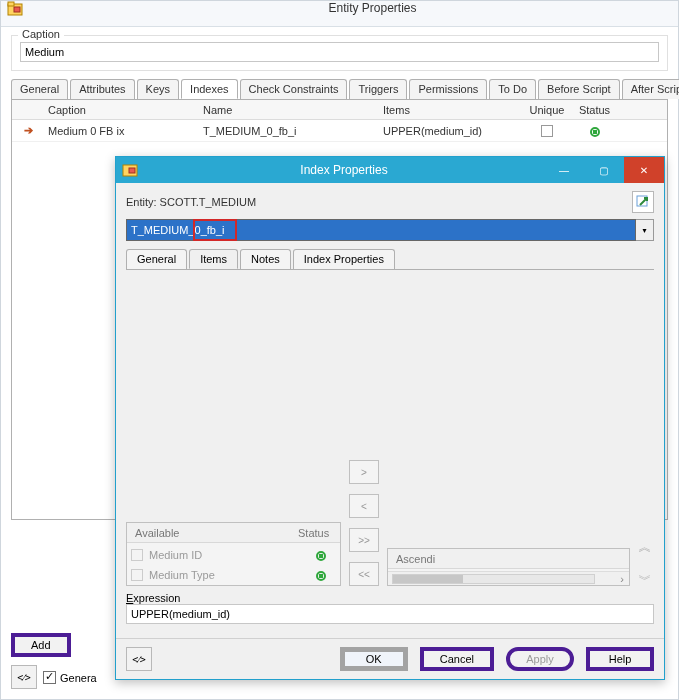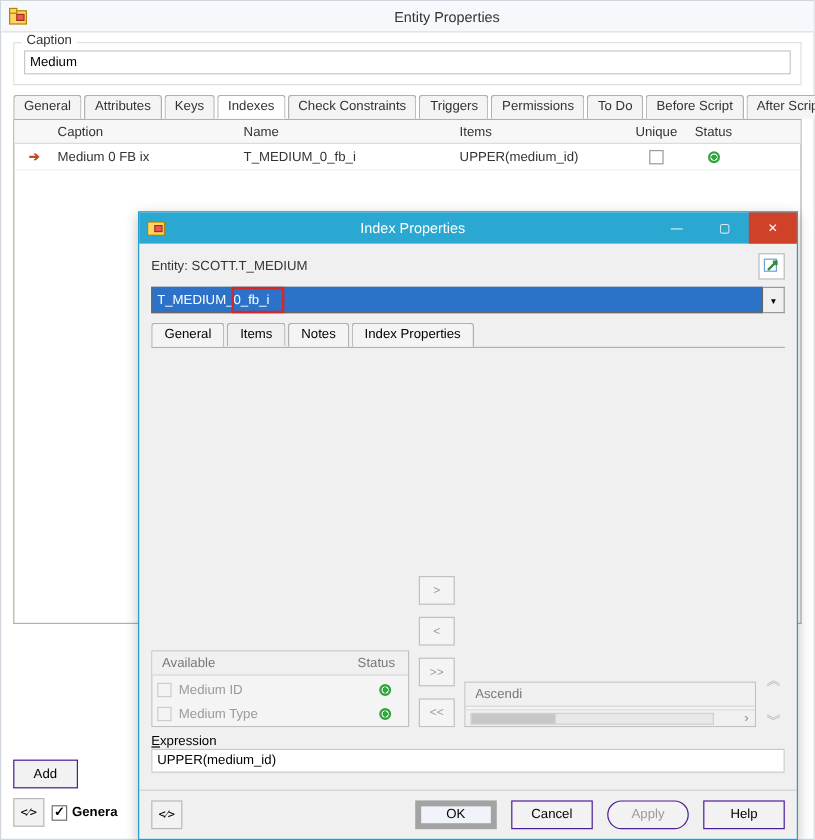--- a/index.html
+++ b/index.html
@@ -19,21 +19,20 @@
     position: absolute;
     top: 0; left: 0;
     width: 679px; height: 700px;
     background: #fff;
     border: 1px solid #cfd6dd;
   }
   .parent-titlebar {
     height: 26px;
     background: #f6f8fb;
     display: flex;
-    align-items: center;
     padding: 0 6px;
     border-bottom: 1px solid #d9e0e6;
     gap: 44px;
   }
   .parent-titlebar .icon {
     width: 16px; height: 16px;
     margin-right: 6px;
   }
   .parent-titlebar .title {
     flex: 1;
@@ -156,21 +155,21 @@
     display: flex;
     flex-direction: column;
     gap: 8px;
   }
   .btn {
     display: inline-flex;
     align-items: center;
     justify-content: center;
     height: 24px;
     padding: 0 16px;
-    border: 1px solid #4c1d95;
+    border: 4px solid #4c1d95;
     background: #f2f2f2;
     font-size: 11px;
     cursor: pointer;
   }
   .bottom-row2 {
     display: flex;
     align-items: center;
     gap: 6px;
   }
   .small-btn {
@@ -179,44 +178,43 @@
     background: #f2f2f2;
     display: inline-flex;
     align-items: center;
     justify-content: center;
     cursor: pointer;
     font-family: monospace;
     font-size: 10px;
   }
   .cb-label {
     display: flex;
-    align-items: center;
+    align-items: flex-end;
     gap: 4px;
     font-size: 11px;
-    font-weight: bold;
   }
   .checkbox-checked {
     display: inline-block;
     width: 13px; height: 13px;
     border: 1px solid #707070;
     background: #fff;
     position: relative;
   }
   .checkbox-checked::after {
     content: "✓";
     position: absolute;
     left: 1px; top: -2px;
     color: #000;
     font-size: 11px;
   }
 
   
   .dialog {
     position: absolute;
-    top: 176px; left: 115px;
+    top: 156px; left: 115px;
     width: 550px; height: 524px;
     background: #f0f0f0;
     border: 1px solid #22a0cc;
     box-shadow: 0 3px 10px rgba(0,0,0,0.25);
     display: flex;
     flex-direction: column;
   }
   .dlg-titlebar {
     height: 26px;
     background: #2aa8d2;

